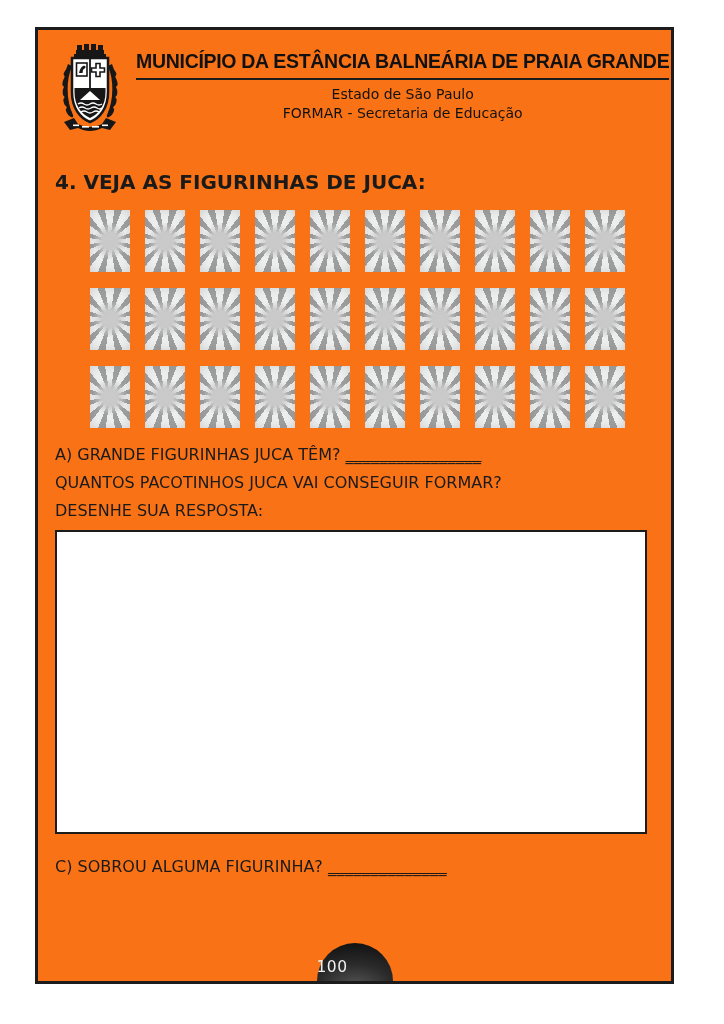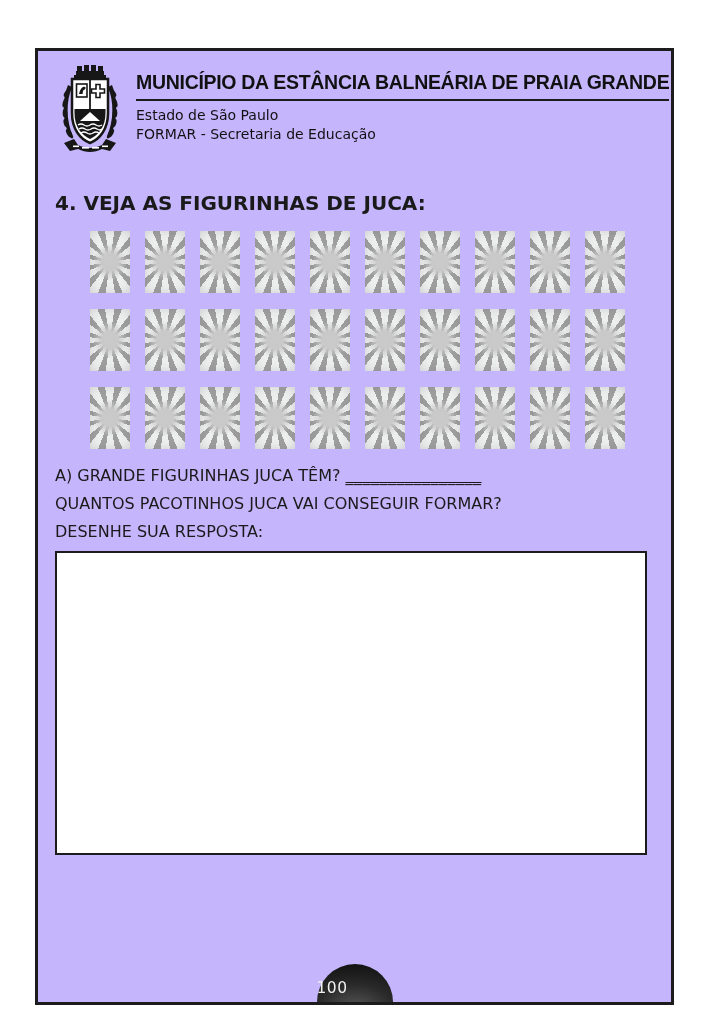--- a/index.html
+++ b/index.html
@@ -12,25 +12,25 @@
   .canvas {
     position: relative;
     width: 724px;
     height: 1024px;
     background: #ffffff;
     overflow: hidden;
   }
   .page-frame {
     position: absolute;
     left: 35px;
-    top: 48px;
+    top: 27px;
     width: 633px;
     height: 951px;
     border: 3px solid #1c1c1c;
-    background: #c4b5fd;
+    background: #f97316;
   }
   
   .header {
     display: flex;
     align-items: flex-start;
     margin: 12px 16px 0 18px;
   }
   .logo-wrap {
     flex: 0 0 auto;
     width: 68px;
@@ -46,21 +46,21 @@
     font-weight: 700;
     font-size: 19.5px;
     letter-spacing: -0.3px;
     white-space: nowrap;
     text-align: center;
     color: #111111;
     padding-bottom: 5px;
     border-bottom: 2.5px solid #1c1c1c;
   }
   .sub-title {
-    text-align: left;
+    text-align: center;
     font-size: 14px;
     margin-top: 6px;
     color: #111111;
   }
   .sub-title + .sub-title { margin-top: 3px; }
   
   .question-4 {
     margin: 22px 17px 0 17px;
     font-size: 20px;
     font-weight: bold;
@@ -236,19 +236,22 @@
     </div>
 
     <div class="question-line">
       <div>QUANTOS PACOTINHOS JUCA VAI CONSEGUIR FORMAR?</div>
     </div>
 
     <div class="question-line draw-prompt">DESENHE SUA RESPOSTA:</div>
 
     <div class="draw-box"></div>
 
+    <div class="question-line question-c">
+      <span>C) SOBROU ALGUMA FIGURINHA? </span><span class="blank">______________</span>
+    </div>
 
     <div class="page-badge">
       <span>100</span>
     </div>
 
   </div>
 </div>
 
 </body></html>

